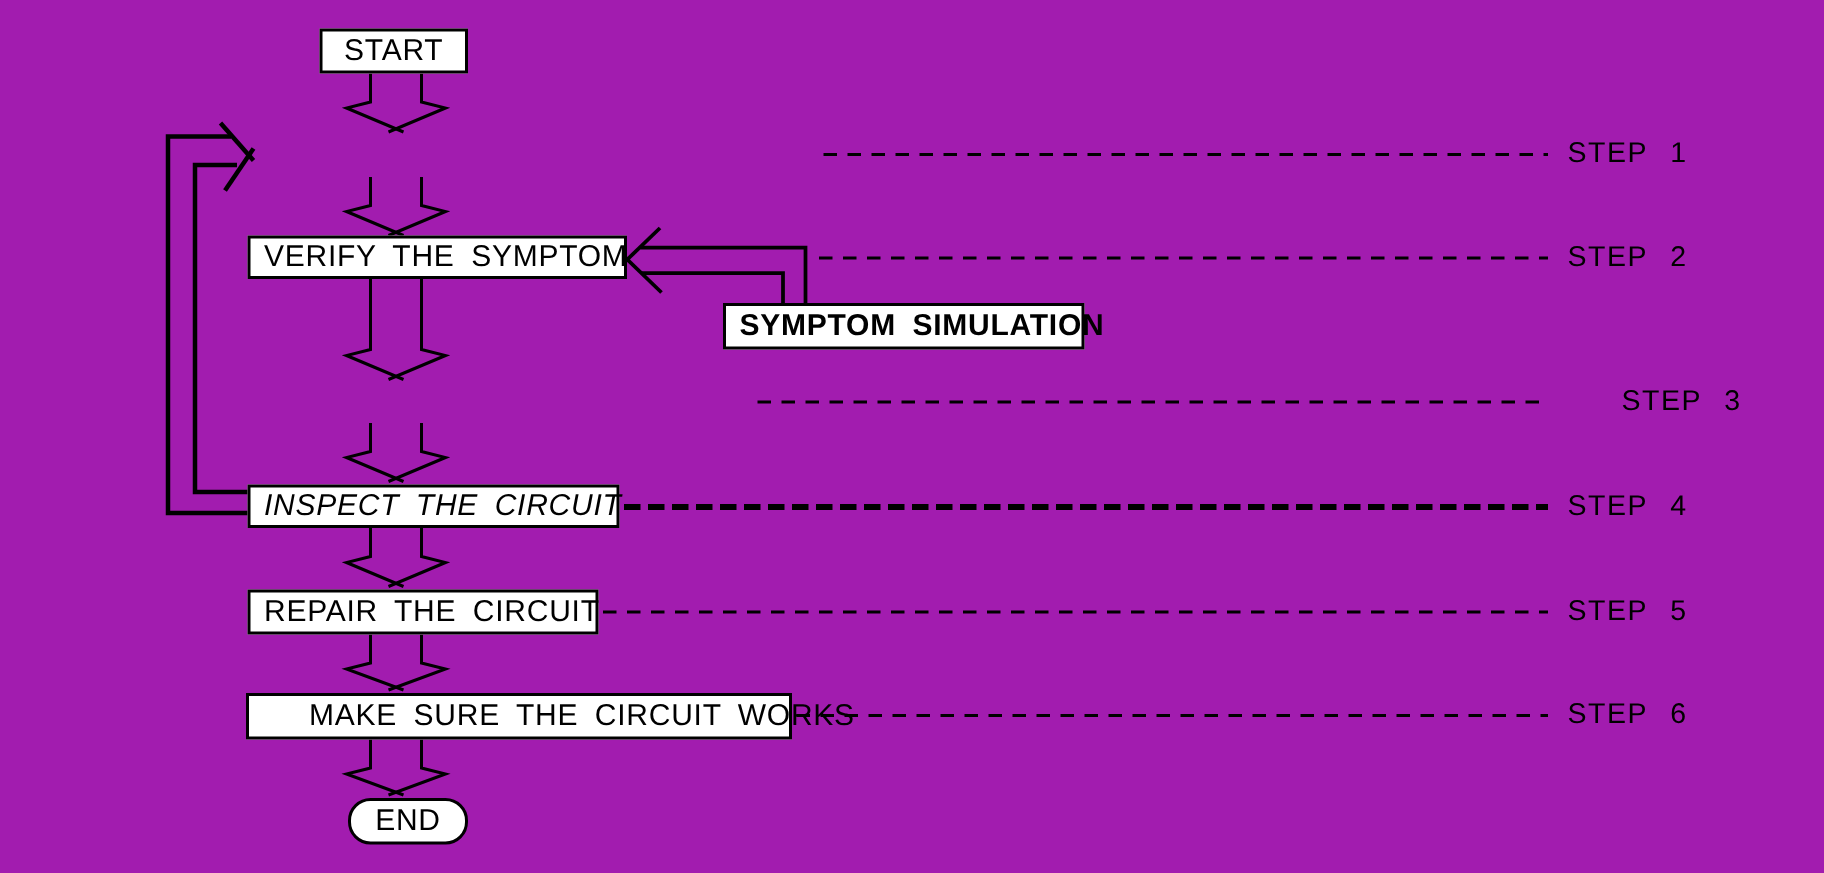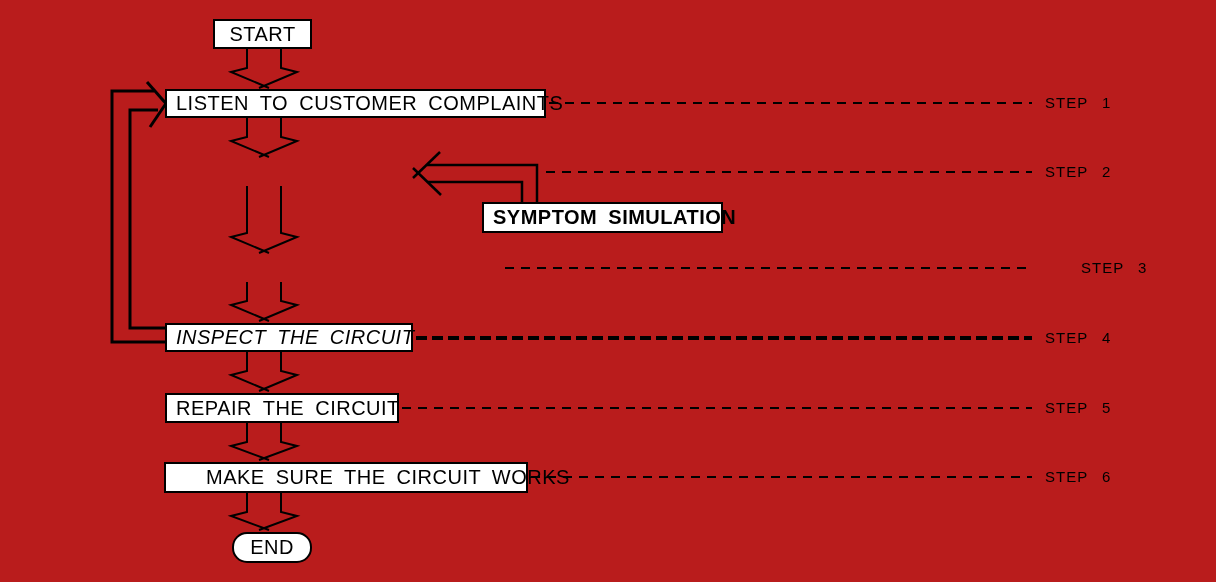--- a/index.html
+++ b/index.html
@@ -1,19 +1,19 @@
 <!DOCTYPE html>
 <html><head>
 <meta charset="utf-8">
 <style>
   html,body{margin:0;padding:0;background:#ffffff;}
   .stage{
     position:relative;
     width:1216px;height:582px;
-    background:#b91c1c;
+    background:#a21caf;
     font-family:"Liberation Sans", sans-serif;
     color:#000;
     overflow:hidden;
   }
   .lines{position:absolute;left:0;top:0;width:1216px;height:582px;}
   .node{
     position:absolute;
     box-sizing:border-box;
     border:2px solid #000;
     background:#fff;
@@ -24,21 +24,21 @@
     font-size:20px;
     font-weight:normal;
     letter-spacing:0.5px;
     word-spacing:5px;
     white-space:nowrap;
     z-index:2;
   }
   .node.center{justify-content:center;padding:0;}
   .steplabel{
     position:absolute;
-    font-size:15px;
+    font-size:19px;
     letter-spacing:1px;
     word-spacing:9px;
     line-height:22px;
     height:22px;
     white-space:nowrap;
     z-index:2;
     text-align:right;
   }
 </style>
 </head>
@@ -98,24 +98,24 @@
     <path d="M505,268 H1032" stroke="#000" stroke-width="2" stroke-dasharray="9 7" fill="none"></path>
     <path d="M416,338 H1032" stroke="#000" stroke-width="4" stroke-dasharray="11 5" fill="none"></path>
     <path d="M402,408 H1032" stroke="#000" stroke-width="2" stroke-dasharray="9 7" fill="none"></path>
     <path d="M531,477 H1032" stroke="#000" stroke-width="2" stroke-dasharray="9 7" fill="none"></path>
   </svg>
 
   <div class="node center" style="left:213px;top:19px;width:99px;height:30px;">
     <span>START</span>
   </div>
 
-  <div class="node" style="left:165px;top:89px;width:381px;height:29px;">
-    <span>LISTEN TO CUSTOMER COMPLAINTS</span>
+
+  <div class="node" style="left:165px;top:157px;width:253px;height:29px;">
+    <span>VERIFY THE SYMPTOM</span>
   </div>
-
 
   <div class="node" style="left:482px;top:202px;width:241px;height:31px;font-weight:bold;">
     <span>SYMPTOM SIMULATION</span>
   </div>
 
 
   <div class="node" style="left:165px;top:323px;width:248px;height:29px;font-style:italic;">
     <span>INSPECT THE CIRCUIT</span>
   </div>
 

